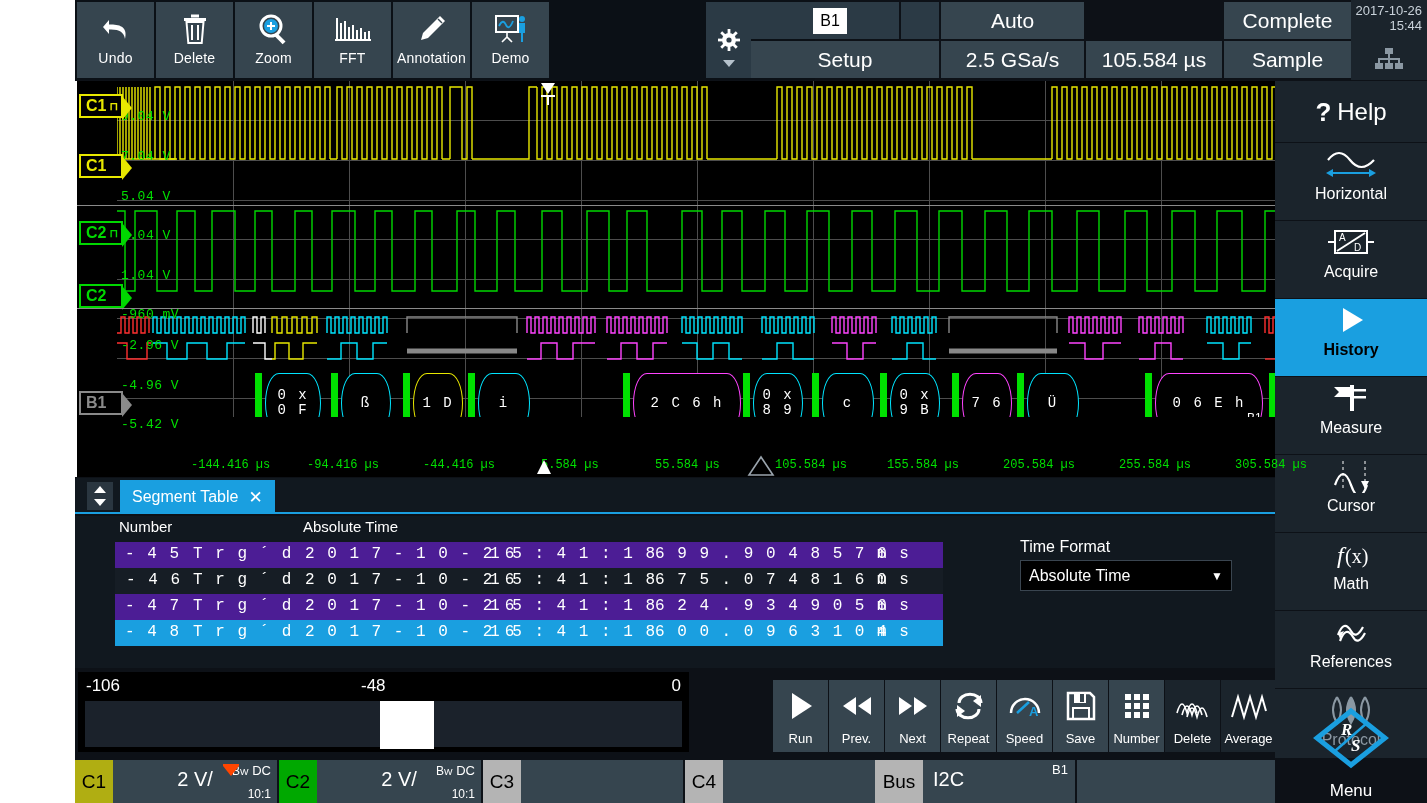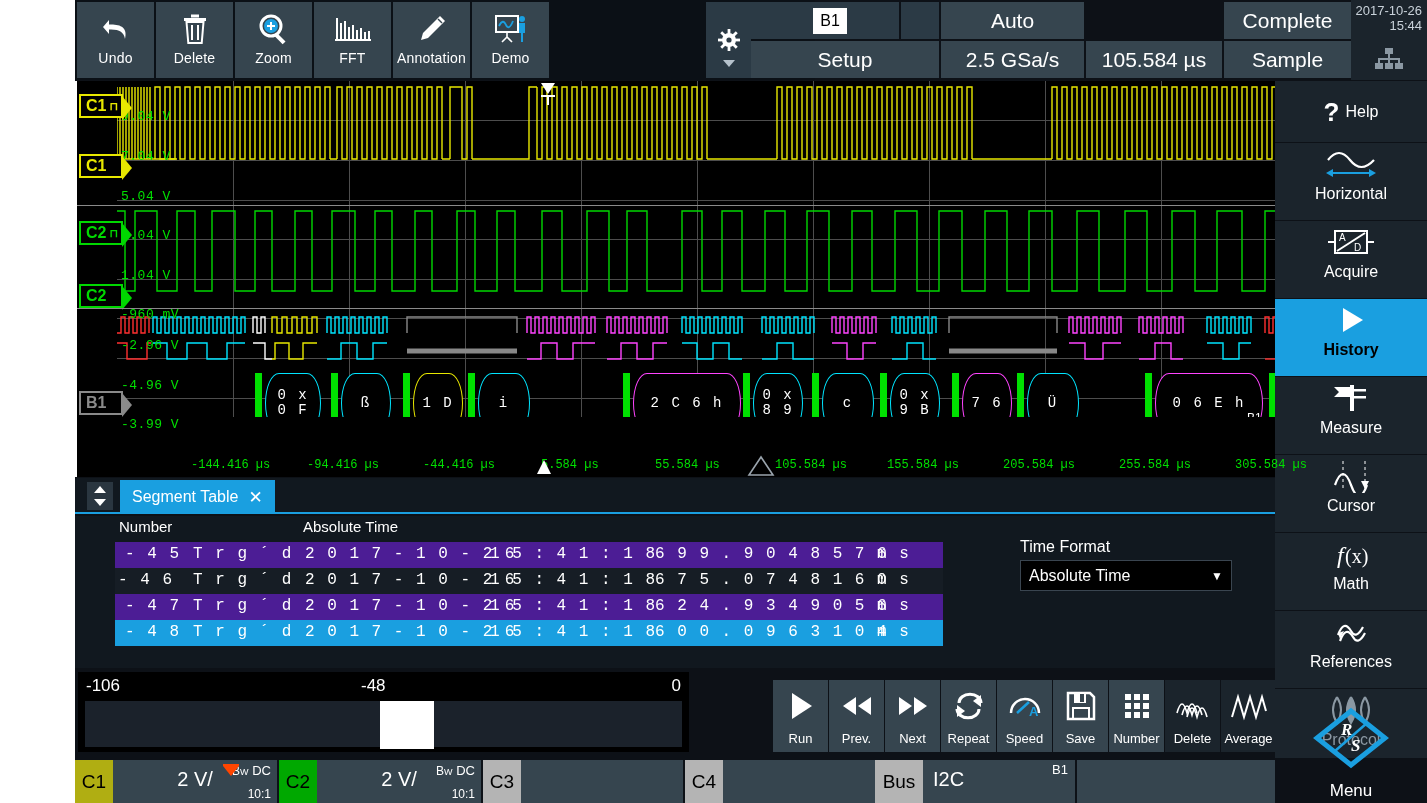--- a/index.html
+++ b/index.html
@@ -475,21 +475,21 @@
     </div>
 
     <div class="vlabel" style="left:44px;top:28px">9.04 V</div>
     <div class="vlabel" style="left:44px;top:68px">7.04 V</div>
     <div class="vlabel" style="left:44px;top:108px">5.04 V</div>
     <div class="vlabel" style="left:44px;top:147px">3.04 V</div>
     <div class="vlabel" style="left:44px;top:187px">1.04 V</div>
     <div class="vlabel" style="left:44px;top:226px">-960 mV</div>
     <div class="vlabel" style="left:44px;top:257px">-2.96 V</div>
     <div class="vlabel" style="left:44px;top:297px">-4.96 V</div>
-    <div class="vlabel" style="left:44px;top:336px">-3.99 V</div>
+    <div class="vlabel" style="left:44px;top:336px">-5.42 V</div>
     <div class="vlabel" style="left:44px;top:376px">-8.96 V</div>
 
     <div class="chtag" style="left:2px;top:13px;width:44px;background:#000;border:2px solid #e8e800;color:#e8e800">
       <span>C1</span>
       <span style="font-size:11px;margin-left:3px">⊓</span>
       <span class="arrowr" style="border-left:10px solid #e8e800"></span>
     </div>
     <div class="chtag" style="left:2px;top:73px;width:44px;background:#000;border:2px solid #e8e800;color:#e8e800">
       <span>C1</span>
       <span class="arrowr" style="border-left:10px solid #e8e800"></span>
@@ -550,21 +550,21 @@
     <div id="rows">
         <div class="trow a" style="top: 26px;">
           <span class="tc" style="left: 10px;">- 4 5</span>
           <span class="tc" style="left: 78px;">T r g ´ d</span>
           <span class="tc" style="left: 190px;">2 0 1 7 - 1 0 - 2 6</span>
           <span class="tc" style="left: 375px;">1 5 : 4 1 : 1 8</span>
           <span class="tc" style="left: 540px;">6 9 9 . 9 0 4  8 5 7  6</span>
           <span class="tc" style="left: 762px;">m s</span>
         </div>
         <div class="trow b" style="top: 52px;">
-          <span class="tc" style="left: 3px;">- 4 6</span>
+          <span class="tc" style="left: 11px;">- 4 6</span>
           <span class="tc" style="left: 78px;">T r g ´ d</span>
           <span class="tc" style="left: 190px;">2 0 1 7 - 1 0 - 2 6</span>
           <span class="tc" style="left: 375px;">1 5 : 4 1 : 1 8</span>
           <span class="tc" style="left: 540px;">6 7 5 . 0 7 4  8 1 6  0</span>
           <span class="tc" style="left: 762px;">m s</span>
         </div>
         <div class="trow a" style="top: 78px;">
           <span class="tc" style="left: 10px;">- 4 7</span>
           <span class="tc" style="left: 78px;">T r g ´ d</span>
           <span class="tc" style="left: 190px;">2 0 1 7 - 1 0 - 2 6</span>
@@ -753,21 +753,21 @@
       </div>
     </div>
     <div class="chgrp" style="left:1002px;width:198px;background:#36454f"></div>
   </div>
 
   <div id="sidebar">
     <div class="sb" style="height:62px">
       <div class="sb-ico" style="height:0"></div>
       <div style="display:flex;align-items:center;justify-content:center;height:62px;gap:6px">
         <span style="font-size:26px;font-weight:bold">?</span>
-        <span style="font-size:16px">Help</span>
+        <span style="font-size:24px">Help</span>
       </div>
     </div>
     <div class="sb" style="height:78px">
       <div class="sb-ico">
         <svg width="58" height="34" viewBox="0 0 58 34">
             <path d="M6 13 q11 -14 22 0 q11 14 24 0" fill="none" stroke="#fff" stroke-width="2.2"></path>
             <line x1="8" y1="26" x2="50" y2="26" stroke="#1a9fe0" stroke-width="2.2"></line>
             <polygon points="4,26 11,22 11,30" fill="#1a9fe0"></polygon>
             <polygon points="54,26 47,22 47,30" fill="#1a9fe0"></polygon>
           </svg>

